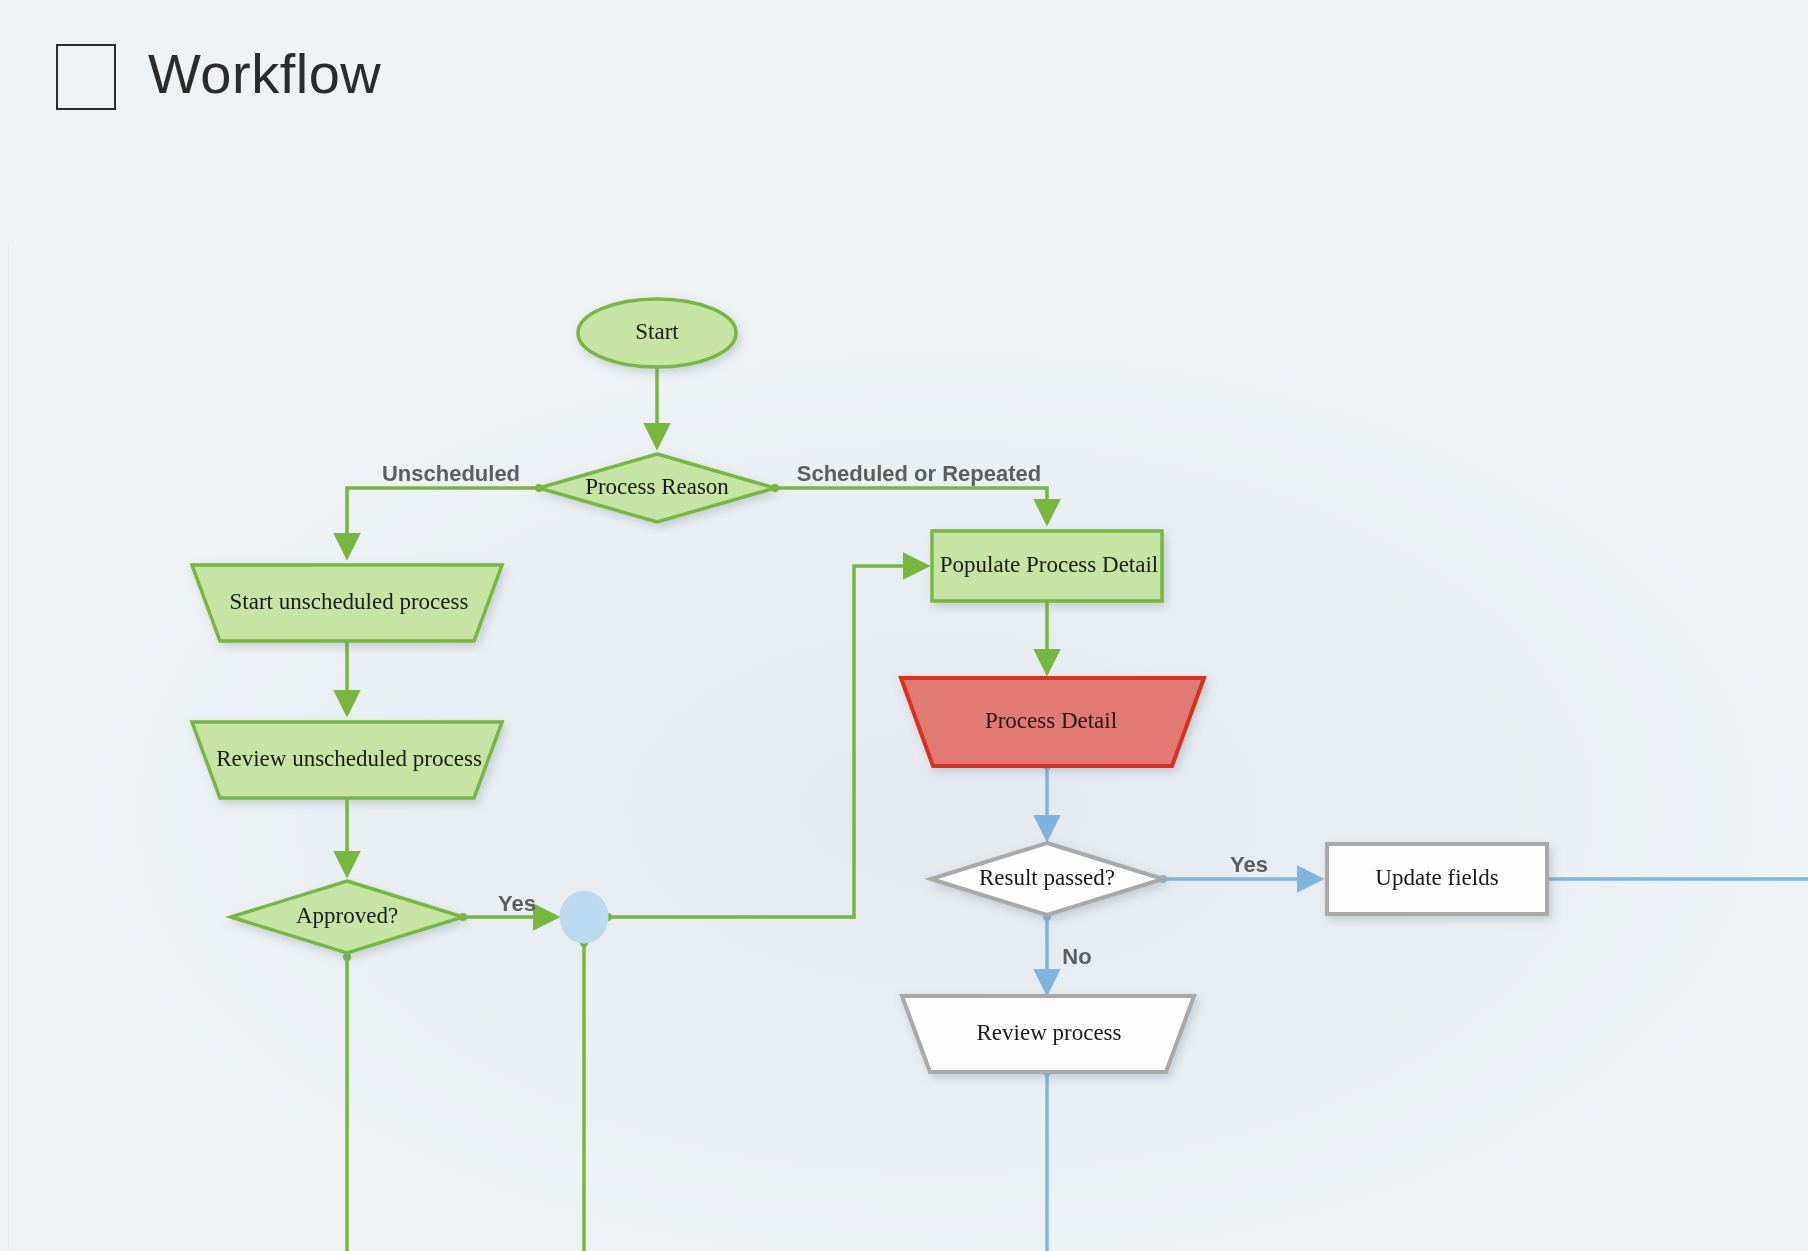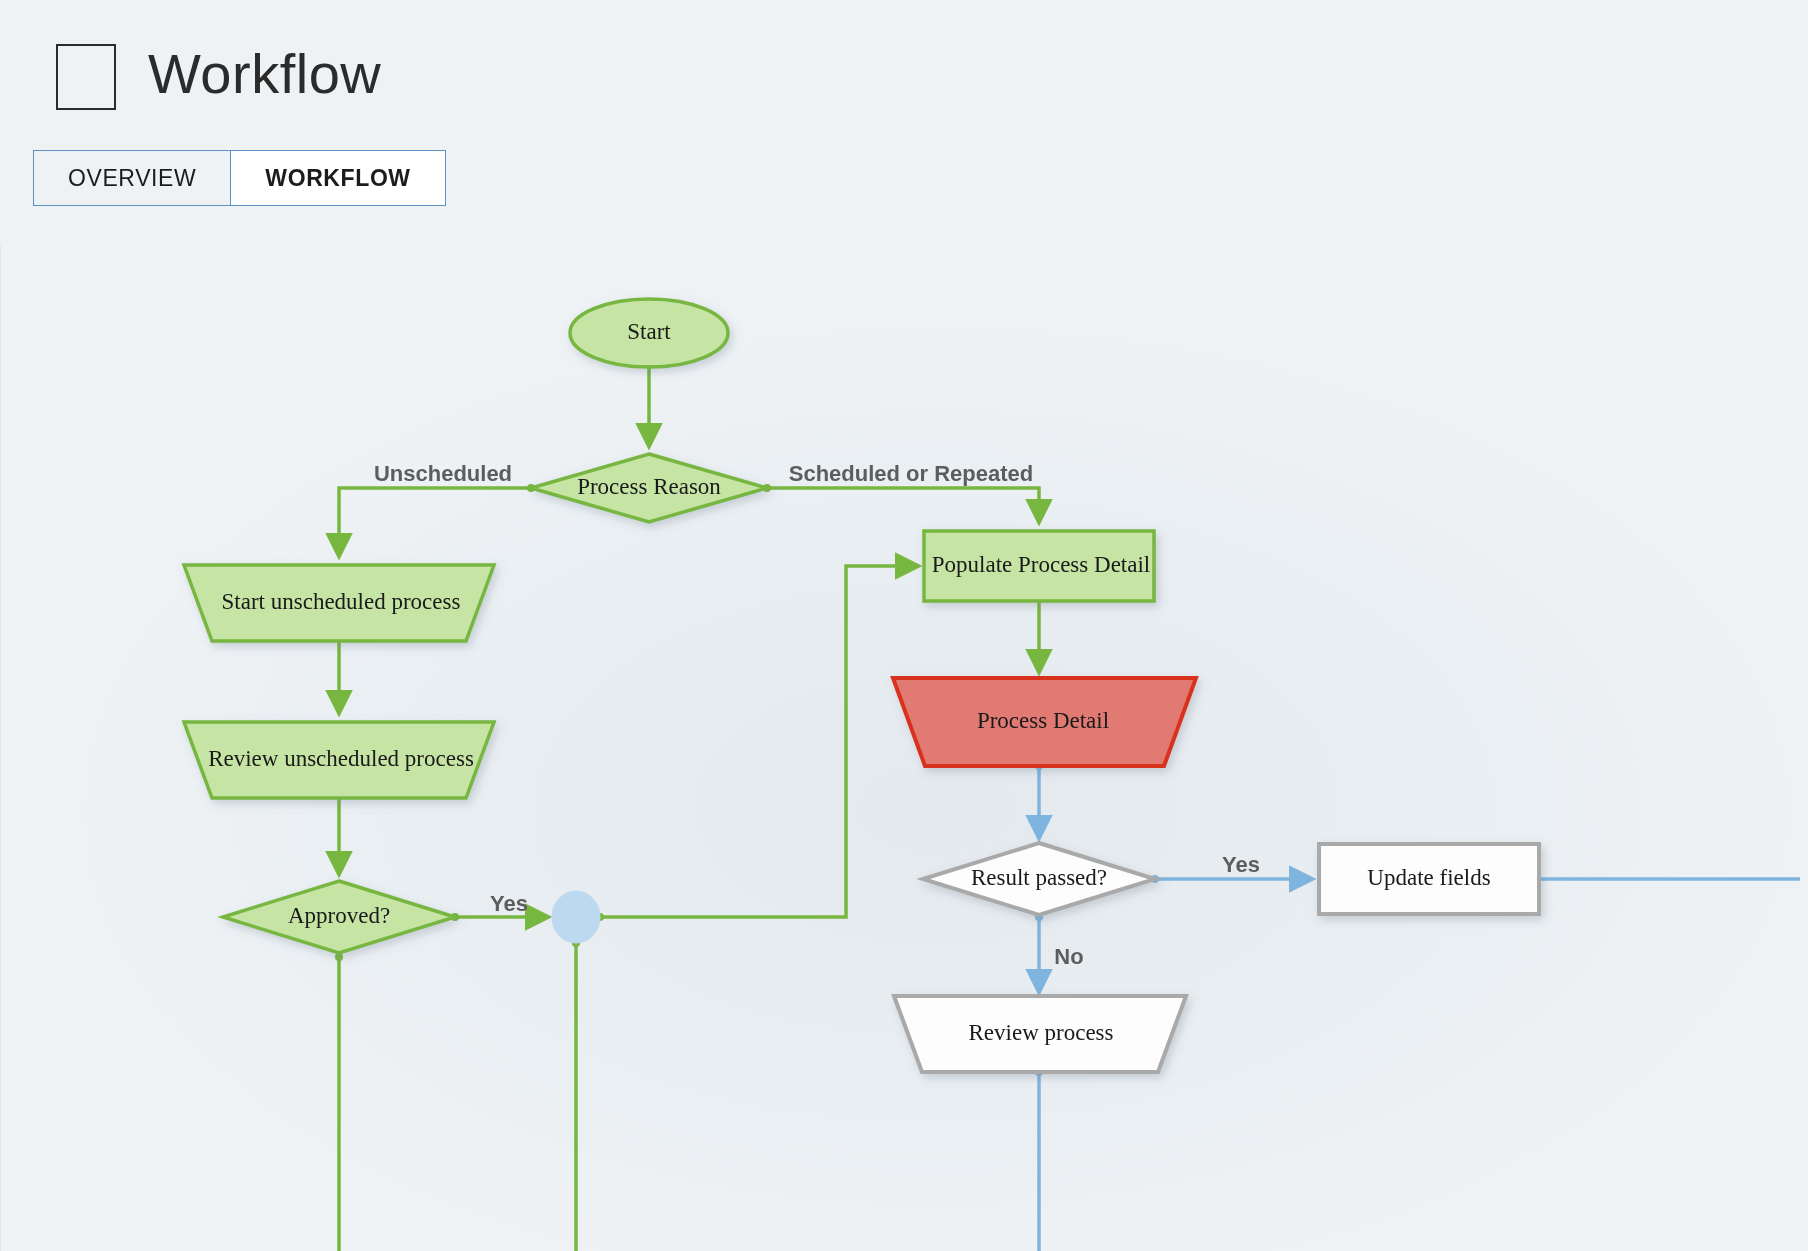--- a/index.html
+++ b/index.html
@@ -65,21 +65,21 @@
   }
   .tab:last-child { border-right: none; }
   .tab.active {
     background: #ffffff;
     font-weight: bold;
   }
 
   
   #canvas-wrap {
     position: absolute;
-    left: 0; top: 245px;
+    left: 8px; top: 245px;
     width: 1800px; height: 1006px;
     overflow: hidden;
     background:
       radial-gradient(ellipse 1100px 620px at 52% 56%, #e4e9ee 0%, #e9eef2 45%, #eef2f5 78%);
     border-left: 1px solid #e3e8ec;
   }
   #flow-svg {
     position: absolute;
     left: 0; top: 0;
   }
@@ -104,24 +104,20 @@
 </head>
 <body>
 
 <div id="root">
 
   <div id="header">
     <div id="page-icon"></div>
     <div id="page-title">Workflow</div>
   </div>
 
-  <div id="tabbar">
-    <div class="tab">OVERVIEW</div>
-    <div class="tab active">WORKFLOW</div>
-  </div>
 
   <div id="canvas-wrap">
     <svg id="flow-svg" width="1800" height="1006" viewBox="0 0 1800 1006" xmlns="http://www.w3.org/2000/svg">
 
       <defs>
         <marker id="arrG" markerWidth="10" markerHeight="10" refX="7" refY="4" orient="auto" markerUnits="strokeWidth">
           <path d="M0,0 L8,4 L0,8 z" fill="#77b63f"></path>
         </marker>
         <marker id="arrB" markerWidth="10" markerHeight="10" refX="7" refY="4" orient="auto" markerUnits="strokeWidth">
           <path d="M0,0 L8,4 L0,8 z" fill="#7fb4de"></path>

